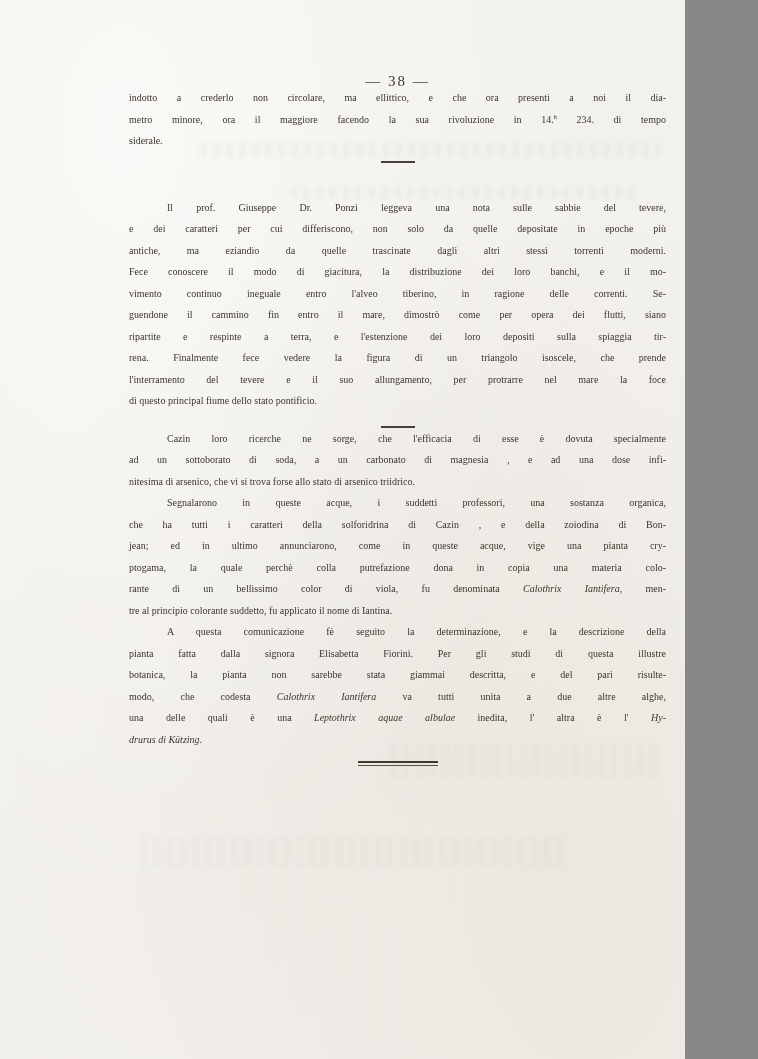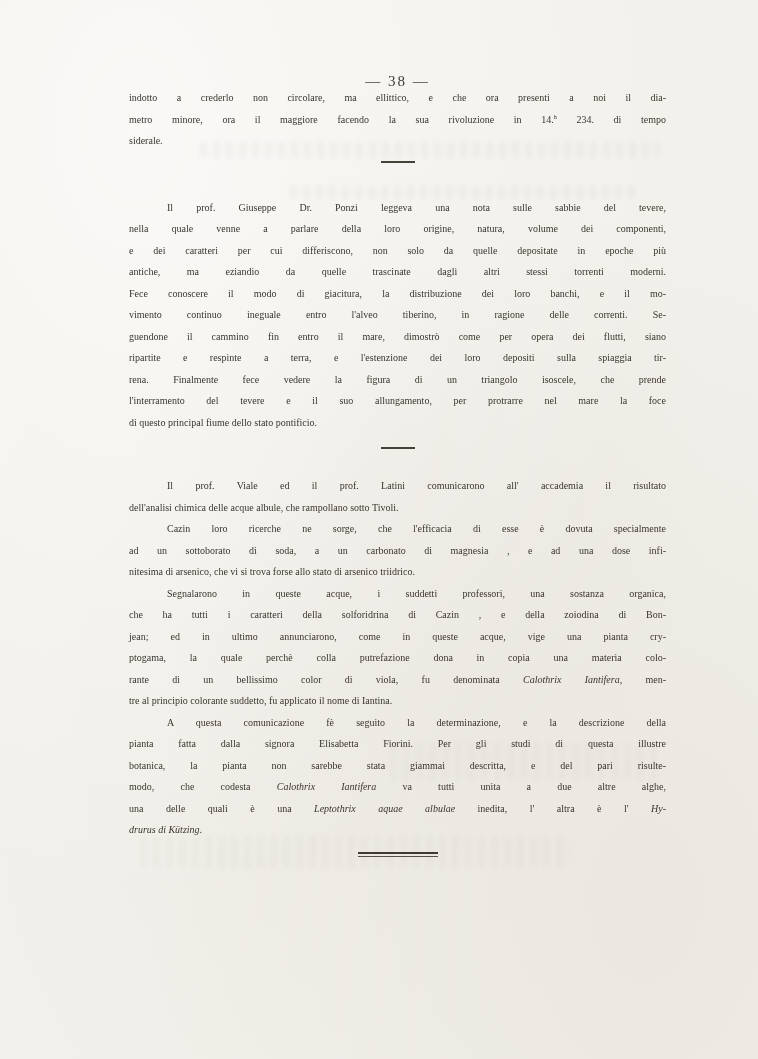--- a/index.html
+++ b/index.html
@@ -1,18 +1,18 @@
 <!DOCTYPE html>
 <html><head>
 <meta charset="utf-8">
 <style>
   html,body { margin:0; padding:0; background:#888; }
   .page {
     position:relative;
-    width:758px; height:1059px;
+    width:685px; height:1059px;
     margin:0;
     background-color:#f3f1ec;
     background-image:
       radial-gradient(ellipse at 18% 12%, rgba(255,255,255,0.55), transparent 60%),
       radial-gradient(ellipse at 85% 85%, rgba(203,196,183,0.22), transparent 55%),
       radial-gradient(ellipse at 55% 45%, rgba(214,208,197,0.16), transparent 50%),
       radial-gradient(ellipse at 30% 75%, rgba(220,214,203,0.14), transparent 45%);
     overflow:hidden;
     font-family:"Liberation Serif","DejaVu Serif",serif;
     color:#3a352e;
@@ -72,38 +72,33 @@
     <div class="paragraph para-0">
         <div class="line"><span>indotto a crederlo non circolare, ma ellittico, e che ora presenti a noi il dia-</span></div>
         <div class="line"><span>metro minore, ora il maggiore facendo la sua rivoluzione in 14.</span><sup>h</sup><span> 234. di tempo</span></div>
         <div class="line last"><span>siderale.</span></div>
       </div>
 
     <hr class="sep sep-1">
 
     <div class="paragraph para-1">
         <div class="line indent"><span>Il prof. Giuseppe Dr. Ponzi leggeva una nota sulle sabbie del tevere,</span></div>
-        <div class="line"><span>nella quale venne a parlare della loro origine, natura, volume dei componenti,</span></div>
         <div class="line"><span>e dei caratteri per cui differiscono, non solo da quelle depositate in epoche più</span></div>
         <div class="line"><span>antiche, ma eziandio da quelle trascinate dagli altri stessi torrenti moderni.</span></div>
         <div class="line"><span>Fece conoscere il modo di giacitura, la distribuzione dei loro banchi, e il mo-</span></div>
         <div class="line"><span>vimento continuo ineguale entro l'alveo tiberino, in ragione delle correnti. Se-</span></div>
         <div class="line"><span>guendone il cammino fin entro il mare, dimostrò come per opera dei flutti, siano</span></div>
         <div class="line"><span>ripartite e respinte a terra, e l'estenzione dei loro depositi sulla spiaggia tir-</span></div>
         <div class="line"><span>rena. Finalmente fece vedere la figura di un triangolo isoscele, che prende</span></div>
         <div class="line"><span>l'interramento del tevere e il suo allungamento, per protrarre nel mare la foce</span></div>
         <div class="line last"><span>di questo principal fiume dello stato pontificio.</span></div>
       </div>
 
     <hr class="sep sep-2">
 
-    <div class="paragraph para-2">
-        <div class="line indent"><span>Il prof. Viale ed il prof. Latini comunicarono all' accademia il risultato</span></div>
-        <div class="line last"><span>dell'analisi chimica delle acque albule, che rampollano sotto Tivoli.</span></div>
-      </div>
     <div class="paragraph para-3">
         <div class="line indent"><span>Cazin loro ricerche ne sorge, che l'efficacia di esse è dovuta specialmente</span></div>
         <div class="line"><span>ad un sottoborato di soda, a un carbonato di magnesia , e ad una dose infi-</span></div>
         <div class="line last"><span>nitesima di arsenico, che vi si trova forse allo stato di arsenico triidrico.</span></div>
       </div>
     <div class="paragraph para-4">
         <div class="line indent"><span>Segnalarono in queste acque, i suddetti professori, una sostanza organica,</span></div>
         <div class="line"><span>che ha tutti i caratteri della solforidrina di Cazin , e della zoiodina di Bon-</span></div>
         <div class="line"><span>jean; ed in ultimo annunciarono, come in queste acque, vige una pianta cry-</span></div>
         <div class="line"><span>ptogama, la quale perchè colla putrefazione dona in copia una materia colo-</span></div>

